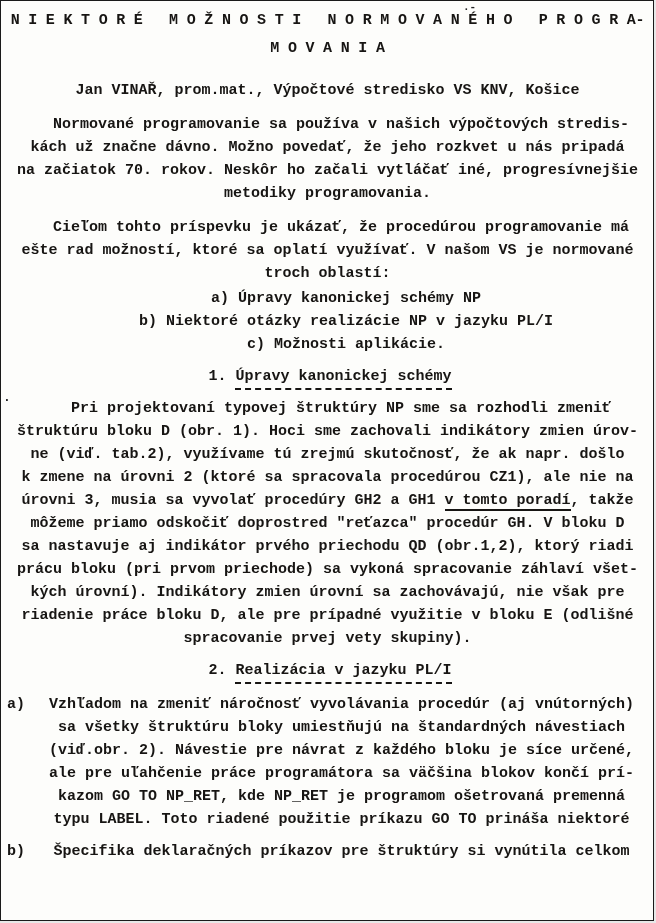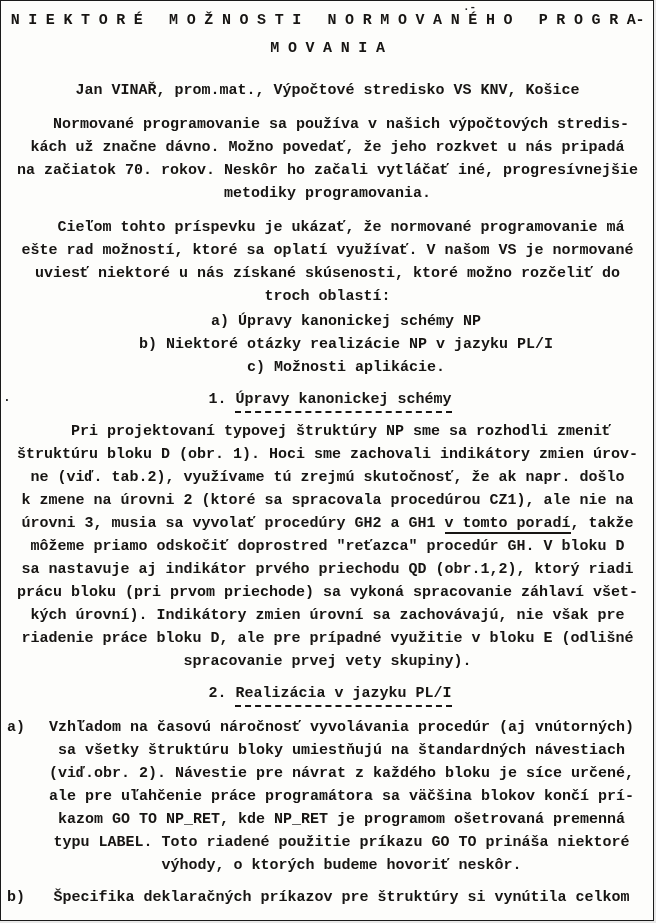--- a/index.html
+++ b/index.html
@@ -50,23 +50,22 @@
   <div class="author ln">Jan VINAŘ, prom.mat., Výpočtové stredisko VS KNV, Košice</div>
 
   <div class="para">
     <div class="ln first">Normované programovanie sa používa v našich výpočtových stredis-</div>
     <div class="ln">kách už značne dávno. Možno povedať, že jeho rozkvet u nás pripadá</div>
     <div class="ln">na začiatok 70. rokov. Neskôr ho začali vytláčať iné, progresívnejšie</div>
     <div class="ln">metodiky programovania.</div>
   </div>
 
   <div class="para">
-    <div class="ln first">Cieľom tohto príspevku je ukázať, že normované programovanie má</div>
+    <div class="ln first">Cieľom tohto príspevku je ukázať, že procedúrou programovanie má</div>
     <div class="ln">ešte rad možností, ktoré sa oplatí využívať. V našom VS je normované</div>
-    <div class="ln">uviesť niektoré u nás získané skúsenosti, ktoré možno rozčeliť do</div>
     <div class="ln">troch oblastí:</div>
   </div>
 
   <div class="plist">
     <div class="ln">a) Úpravy kanonickej schémy NP</div>
     <div class="ln">b) Niektoré otázky realizácie NP v jazyku PL/I</div>
     <div class="ln">c) Možnosti aplikácie.</div>
   </div>
 
   <div class="heading ln"><span>1. </span><span class="htext">Úpravy kanonickej schémy</span></div>
@@ -82,27 +81,26 @@
     <div class="ln">prácu bloku (pri prvom priechode) sa vykoná spracovanie záhlaví všet-</div>
     <div class="ln">kých úrovní). Indikátory zmien úrovní sa zachovávajú, nie však pre</div>
     <div class="ln">riadenie práce bloku D, ale pre prípadné využitie v bloku E (odlišné</div>
     <div class="ln">spracovanie prvej vety skupiny).</div>
   </div>
 
   <div class="heading ln"><span>2. </span><span class="htext">Realizácia v jazyku PL/I</span></div>
 
   <div class="hangitem">
     <span class="marker">a) </span>
-    <div class="ln">Vzhľadom na časovú náročnosť vyvolávania procedúr (aj vnútorných)</div>
+    <div class="ln">Vzhľadom na zmeniť náročnosť vyvolávania procedúr (aj vnútorných)</div>
     <div class="ln">sa všetky štruktúru bloky umiestňujú na štandardných návestiach</div>
     <div class="ln">(viď.obr. 2). Návestie pre návrat z každého bloku je síce určené,</div>
     <div class="ln">ale pre uľahčenie práce programátora sa väčšina blokov končí prí-</div>
     <div class="ln">kazom GO TO NP_RET, kde NP_RET je programom ošetrovaná premenná</div>
     <div class="ln">typu LABEL. Toto riadené použitie príkazu GO TO prináša niektoré</div>
-    <div class="ln">výhody, o ktorých budeme hovoriť neskôr.</div>
   </div>
 
   <div class="hangitem">
     <span class="marker">b) </span>
     <div class="ln">Špecifika deklaračných príkazov pre štruktúry si vynútila celkom</div>
 
   </div>
 
 </div>
 

